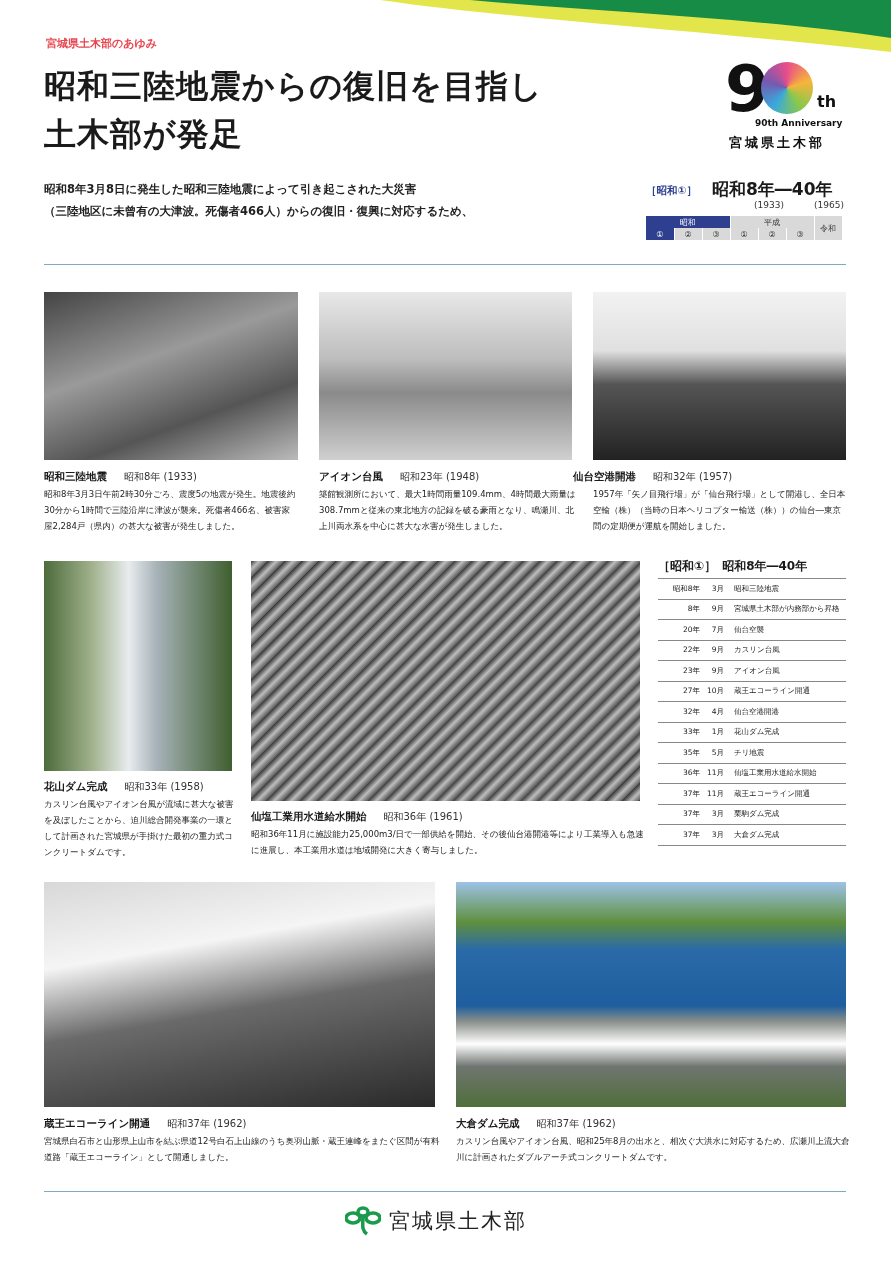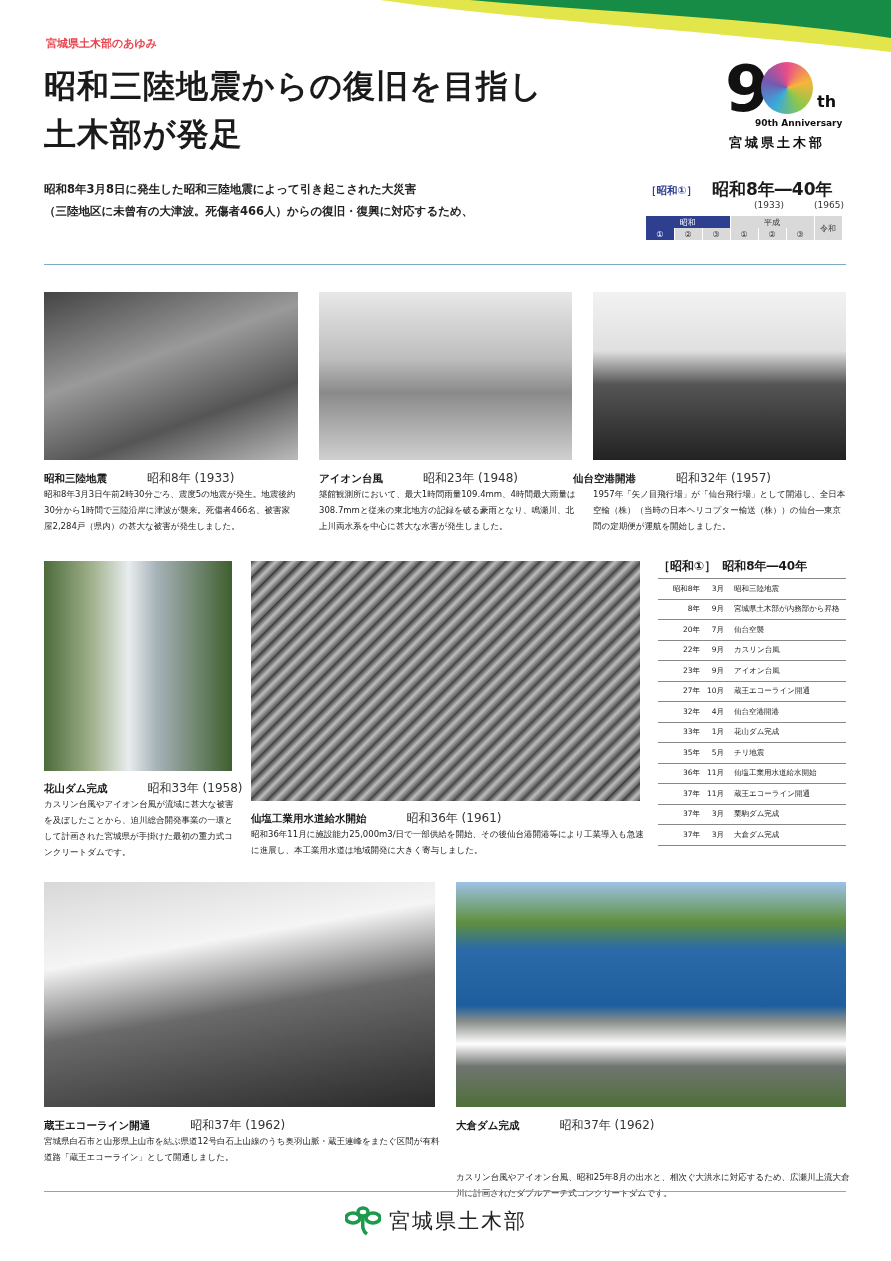--- a/index.html
+++ b/index.html
@@ -26,21 +26,21 @@
   .rule { position: absolute; left: 44px; width: 802px; height: 1px; background: #7fa9c4; }
   .photo { position: absolute; background: #888; overflow: hidden; }
   .photo.bw { background: linear-gradient(160deg, #444 0%, #9a9a9a 40%, #555 70%, #bbb 100%); }
   .photo.flood { background: linear-gradient(180deg, #e8e8e8 0%, #bdbdbd 40%, #8a8a8a 60%, #d0d0d0 100%); }
   .photo.airport { background: linear-gradient(180deg, #f2f2f2 0%, #e0e0e0 35%, #555 55%, #222 100%); }
   .photo.dam1 { background: linear-gradient(90deg, #4d6b3b 0%, #9fb08a 25%, #e8ecee 45%, #a6b2b8 60%, #3f5f2f 100%); }
   .photo.water { background: repeating-linear-gradient(135deg, #3a3a3a 0px, #bdbdbd 6px, #5a5a5a 12px); }
   .photo.road { background: linear-gradient(170deg, #d8d8d8 0%, #f5f5f5 30%, #6a6a6a 55%, #2a2a2a 100%); }
   .photo.dam2 { background: linear-gradient(180deg, #9dc2e6 0%, #5f8f3e 18%, #2a6aa8 30%, #1e5e9e 55%, #8a8f8a 62%, #ffffff 72%, #6f7570 82%, #4f6f3a 100%); }
   .cap-title { position: absolute; font-size: 10.5px; font-weight: bold; color: #1a1a1a; white-space: nowrap; }
-  .cap-title .date { font-size: 12px; font-weight: normal; margin-left: 0; color: #333; padding-left: 40px; }
+  .cap-title .date { font-size: 10px; font-weight: normal; margin-left: 17px; color: #333; }
   .cap-body { position: absolute; font-size: 8.5px; line-height: 16px; color: #222; }
   .tl-title { position: absolute; left: 658px; top: 558px; font-size: 12px; font-weight: bold; color: #1a1a1a; white-space: nowrap; }
   .tl-title .b { color: #1a1a1a; margin-right: 6px; }
   .timeline { position: absolute; left: 658px; top: 578px; width: 188px; border-top: 1px solid #888; }
   .tl-row { display: flex; height: 20.5px; align-items: center; border-bottom: 1px solid #888; font-size: 7.5px; color: #222; }
   .tl-row .yr { width: 42px; text-align: right; }
   .tl-row .mo { width: 24px; text-align: right; }
   .tl-row .ev { padding-left: 10px; white-space: nowrap; }
   .footer-logo { position: absolute; left: 345px; top: 1206px; display: flex; align-items: center; }
   .footer-logo .txt { font-size: 21px; color: #222; letter-spacing: 2px; margin-left: 8px; }
@@ -187,21 +187,21 @@
       <span class="ev">大倉ダム完成</span>
     </div>
   </div>
 
 <div class="photo road" style="left:44px;top:882px;width:391px;height:225px;"></div>
 <div class="cap-title" style="left:44px;top:1117px;"><span>蔵王エコーライン開通</span><span class="date">昭和37年 (1962)</span></div>
 <div class="cap-body" style="left:44px;top:1133px;width:400px;">宮城県白石市と山形県上山市を結ぶ県道12号白石上山線のうち奥羽山脈・蔵王連峰をまたぐ区間が有料道路「蔵王エコーライン」として開通しました。</div>
 
 <div class="photo dam2" style="left:456px;top:882px;width:390px;height:225px;"></div>
 <div class="cap-title" style="left:456px;top:1117px;"><span>大倉ダム完成</span><span class="date">昭和37年 (1962)</span></div>
-<div class="cap-body" style="left:456px;top:1133px;width:400px;margin-top:36px;">カスリン台風やアイオン台風、昭和25年8月の出水と、相次ぐ大洪水に対応するため、広瀬川上流大倉川に計画されたダブルアーチ式コンクリートダムです。</div>
+<div class="cap-body" style="left:456px;top:1133px;width:400px;">カスリン台風やアイオン台風、昭和25年8月の出水と、相次ぐ大洪水に対応するため、広瀬川上流大倉川に計画されたダブルアーチ式コンクリートダムです。</div>
 
 <div class="rule" style="top:1191px;"></div>
 
 <div class="footer-logo">
   <svg width="36" height="30" viewBox="0 0 36 30">
     <ellipse cx="8" cy="12" rx="7" ry="5" fill="none" stroke="#1a9a4a" stroke-width="3.5"></ellipse>
     <ellipse cx="28" cy="12" rx="7" ry="5" fill="none" stroke="#1a9a4a" stroke-width="3.5"></ellipse>
     <ellipse cx="18" cy="6" rx="5" ry="4" fill="none" stroke="#1a9a4a" stroke-width="3.5"></ellipse>
     <path d="M18 10 C18 18 16 24 22 28" stroke="#1a9a4a" stroke-width="3.5" fill="none"></path>
   </svg>

